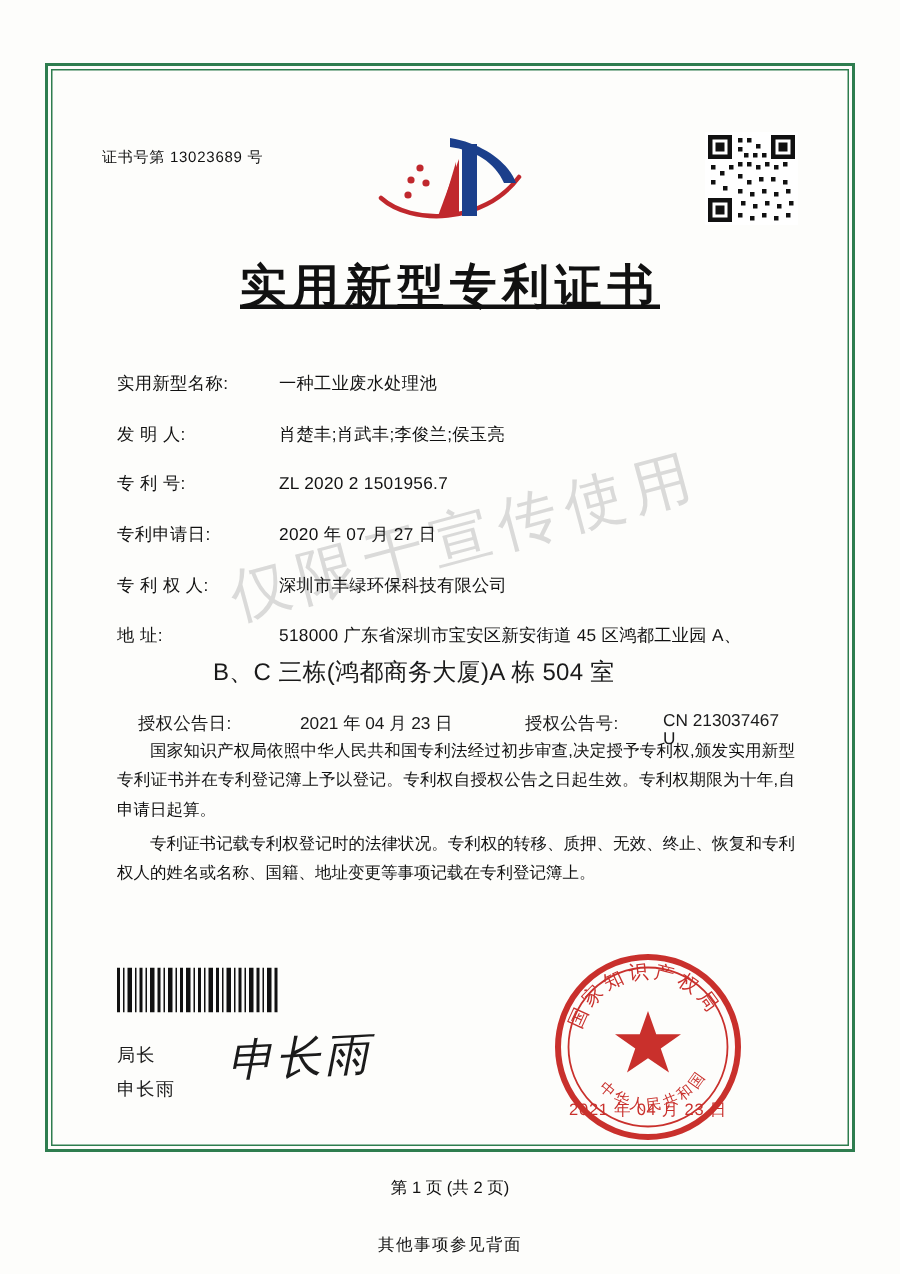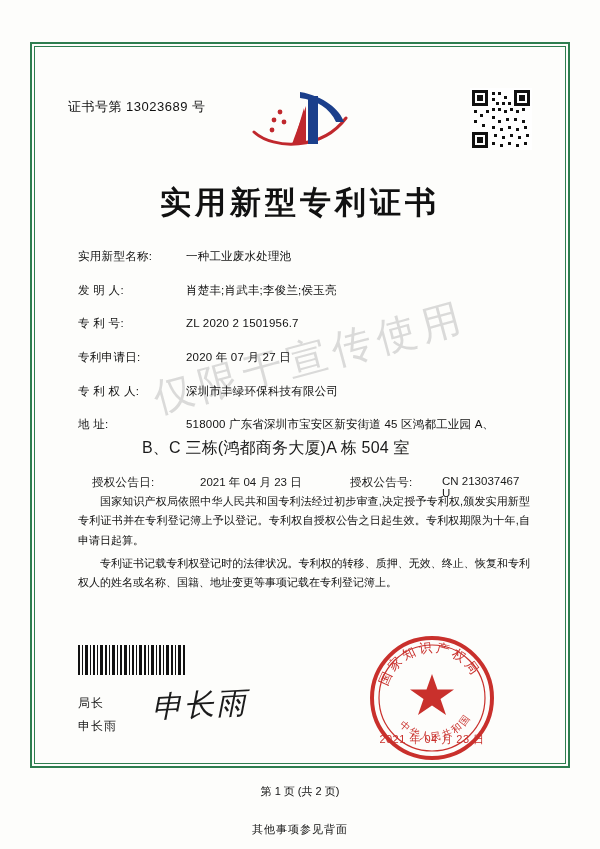--- a/index.html
+++ b/index.html
@@ -49,48 +49,49 @@
   .corner.tl { left: 30px; top: 42px; border-right: none; border-bottom: none; }
   .corner.tr { left: 544px; top: 42px; border-left: none; border-bottom: none; }
   .corner.bl { left: 30px; top: 742px; border-right: none; border-top: none; }
   .corner.br { left: 544px; top: 742px; border-left: none; border-top: none; }
 
   
   .cert-number {
     position: absolute;
     left: 68px;
     top: 98px;
-    font-size: 13px;
+    font-size: 10px;
     letter-spacing: 0.5px;
     color: #111;
   }
   .logo {
     position: absolute;
     left: 248px;
     top: 88px;
     width: 104px;
     height: 74px;
   }
   .qr {
     position: absolute;
     right: 68px;
     top: 88px;
     width: 62px;
     height: 62px;
   }
   .title {
     position: absolute;
     left: 0; right: 0;
-    top: 182px;
+    top: 170px;
     text-align: center;
     font-family: "DejaVu Serif", serif;
     font-size: 31px;
     font-weight: bold;
     letter-spacing: 4px;
     color: #111;
+    text-decoration: underline;
   }
 
   .fields {
     position: absolute;
     left: 78px;
     top: 248px;
     width: 450px;
   }
   .field-row {
     display: flex;

